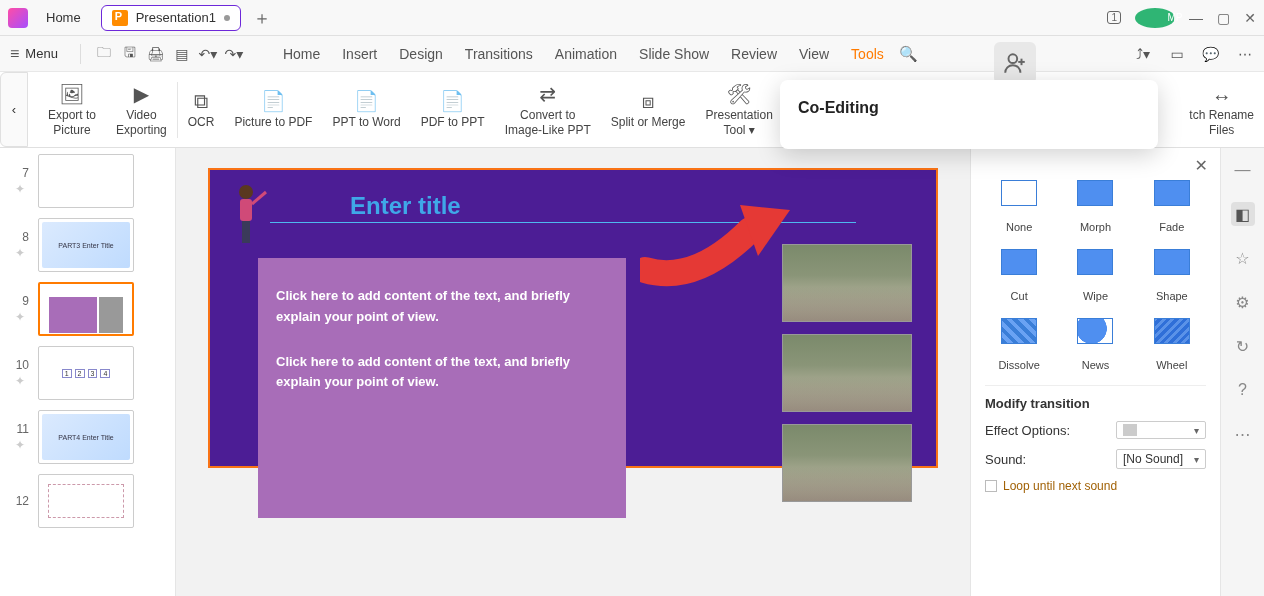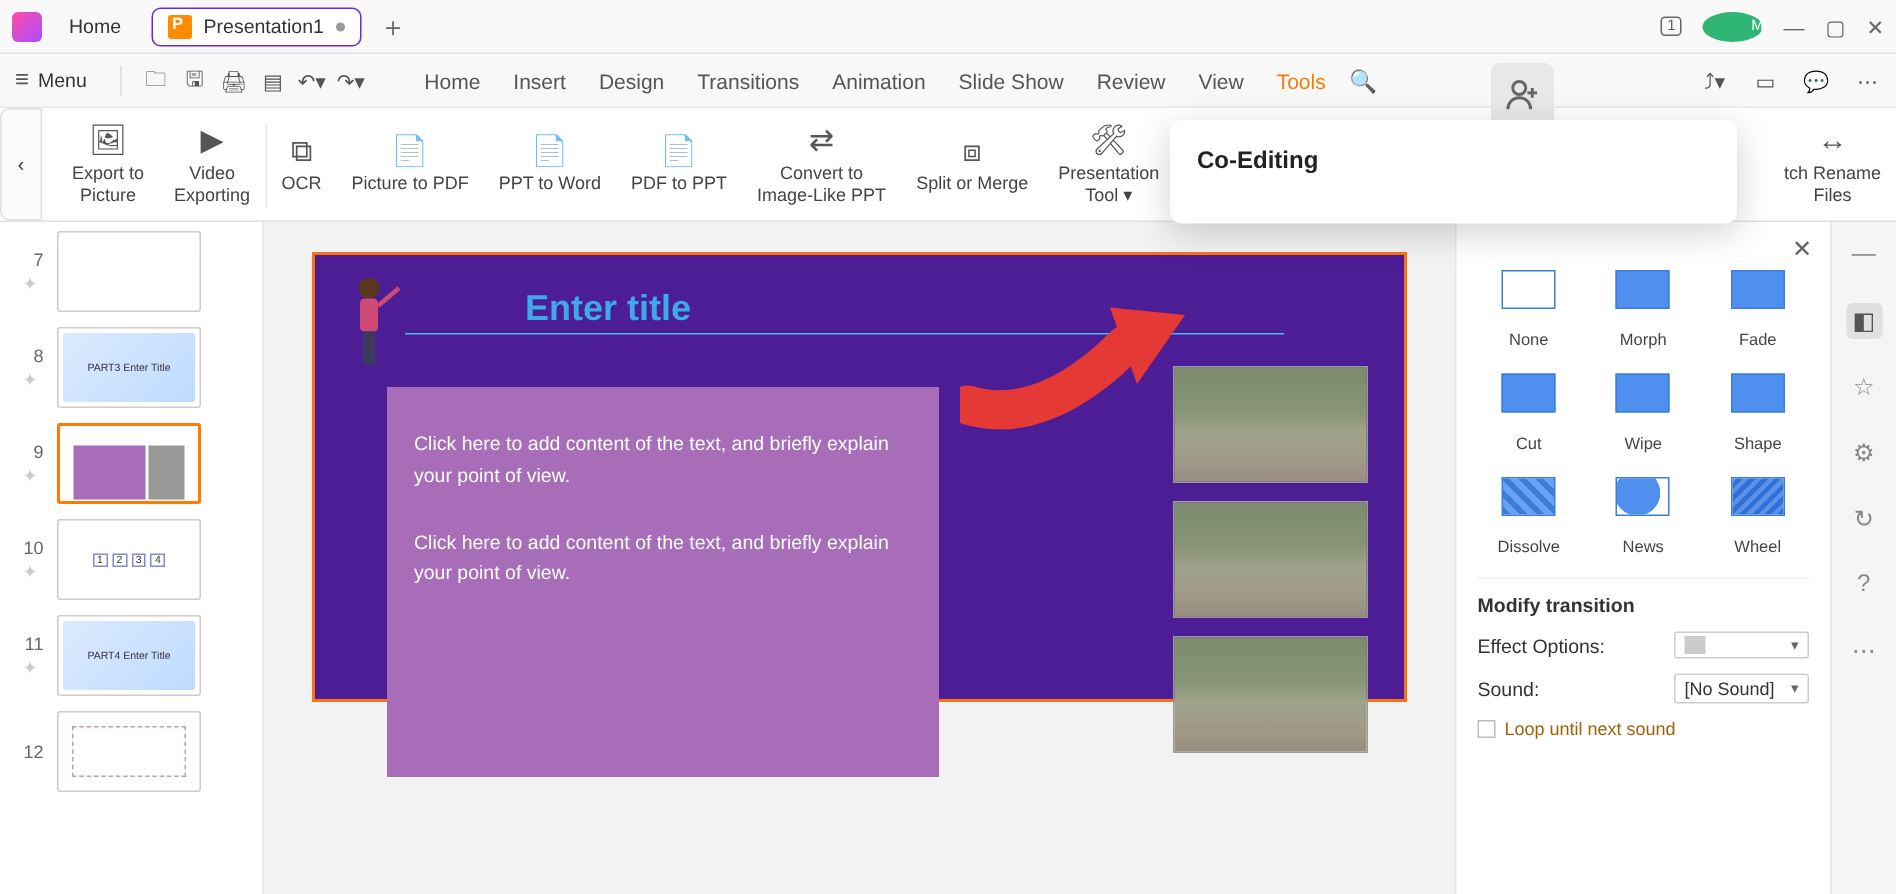--- a/index.html
+++ b/index.html
@@ -54,21 +54,21 @@
 .thumb-bluebox { position: absolute; inset: 3px; background: linear-gradient(135deg,#dbeafe,#bfdbfe); border-radius: 2px; display: flex; align-items: center; justify-content: center; font-size: 7px; color: #334; }
 .thumb-white { position: absolute; inset: 3px; background: #fff; }
 
 
 .canvas-area { flex: 1; background: #f2f2f2; display: flex; align-items: flex-start; justify-content: center; padding: 20px; position: relative; }
 .slide-canvas { width: 730px; height: 300px; background: #4c1d95; border: 2px solid #f97316; position: relative; }
 .teacher-fig { position: absolute; left: 18px; top: 12px; width: 40px; height: 70px; }
 .teacher-fig svg { width: 100%; height: 100%; }
 .title-text { position: absolute; left: 140px; top: 22px; font-size: 24px; color: #3fa8e8; font-weight: 600; }
 .title-line { position: absolute; left: 60px; top: 52px; right: 80px; height: 1px; background: #4fb8ef; }
-.purple-box { position: absolute; left: 48px; top: 88px; width: 368px; height: 260px; background: #a86db8; color: #fff; padding: 28px 18px; font-size: 13px; line-height: 1.6; }
+.purple-box { position: absolute; left: 48px; top: 88px; width: 368px; height: 260px; background: #a86db8; color: #fff; padding: 28px 18px; font-size: 13px; line-height: 1.6; font-weight: bold; }
 .purple-box p { margin-bottom: 24px; }
 .img-col { position: absolute; right: 24px; top: 74px; display: flex; flex-direction: column; gap: 12px; }
 .img-ph { width: 130px; height: 78px; background: linear-gradient(180deg,#7b8a6b 0%,#8a9578 40%,#d4c8b8 100%); border: 1px solid #999; position: relative; overflow: hidden; }
 .img-ph::after { content: ""; position: absolute; bottom: 0; left: 0; right: 0; height: 45%; background: linear-gradient(0deg, rgba(60,50,40,.4), transparent); }
 
 
 .red-arrow { position: absolute; left: 640px; top: 200px; z-index: 50; pointer-events: none; }
 
 
 .right-panel { width: 250px; background: #fff; border-left: 1px solid #e5e5e5; padding: 8px 14px; font-size: 13px; display: flex; flex-direction: column; position: relative; }

